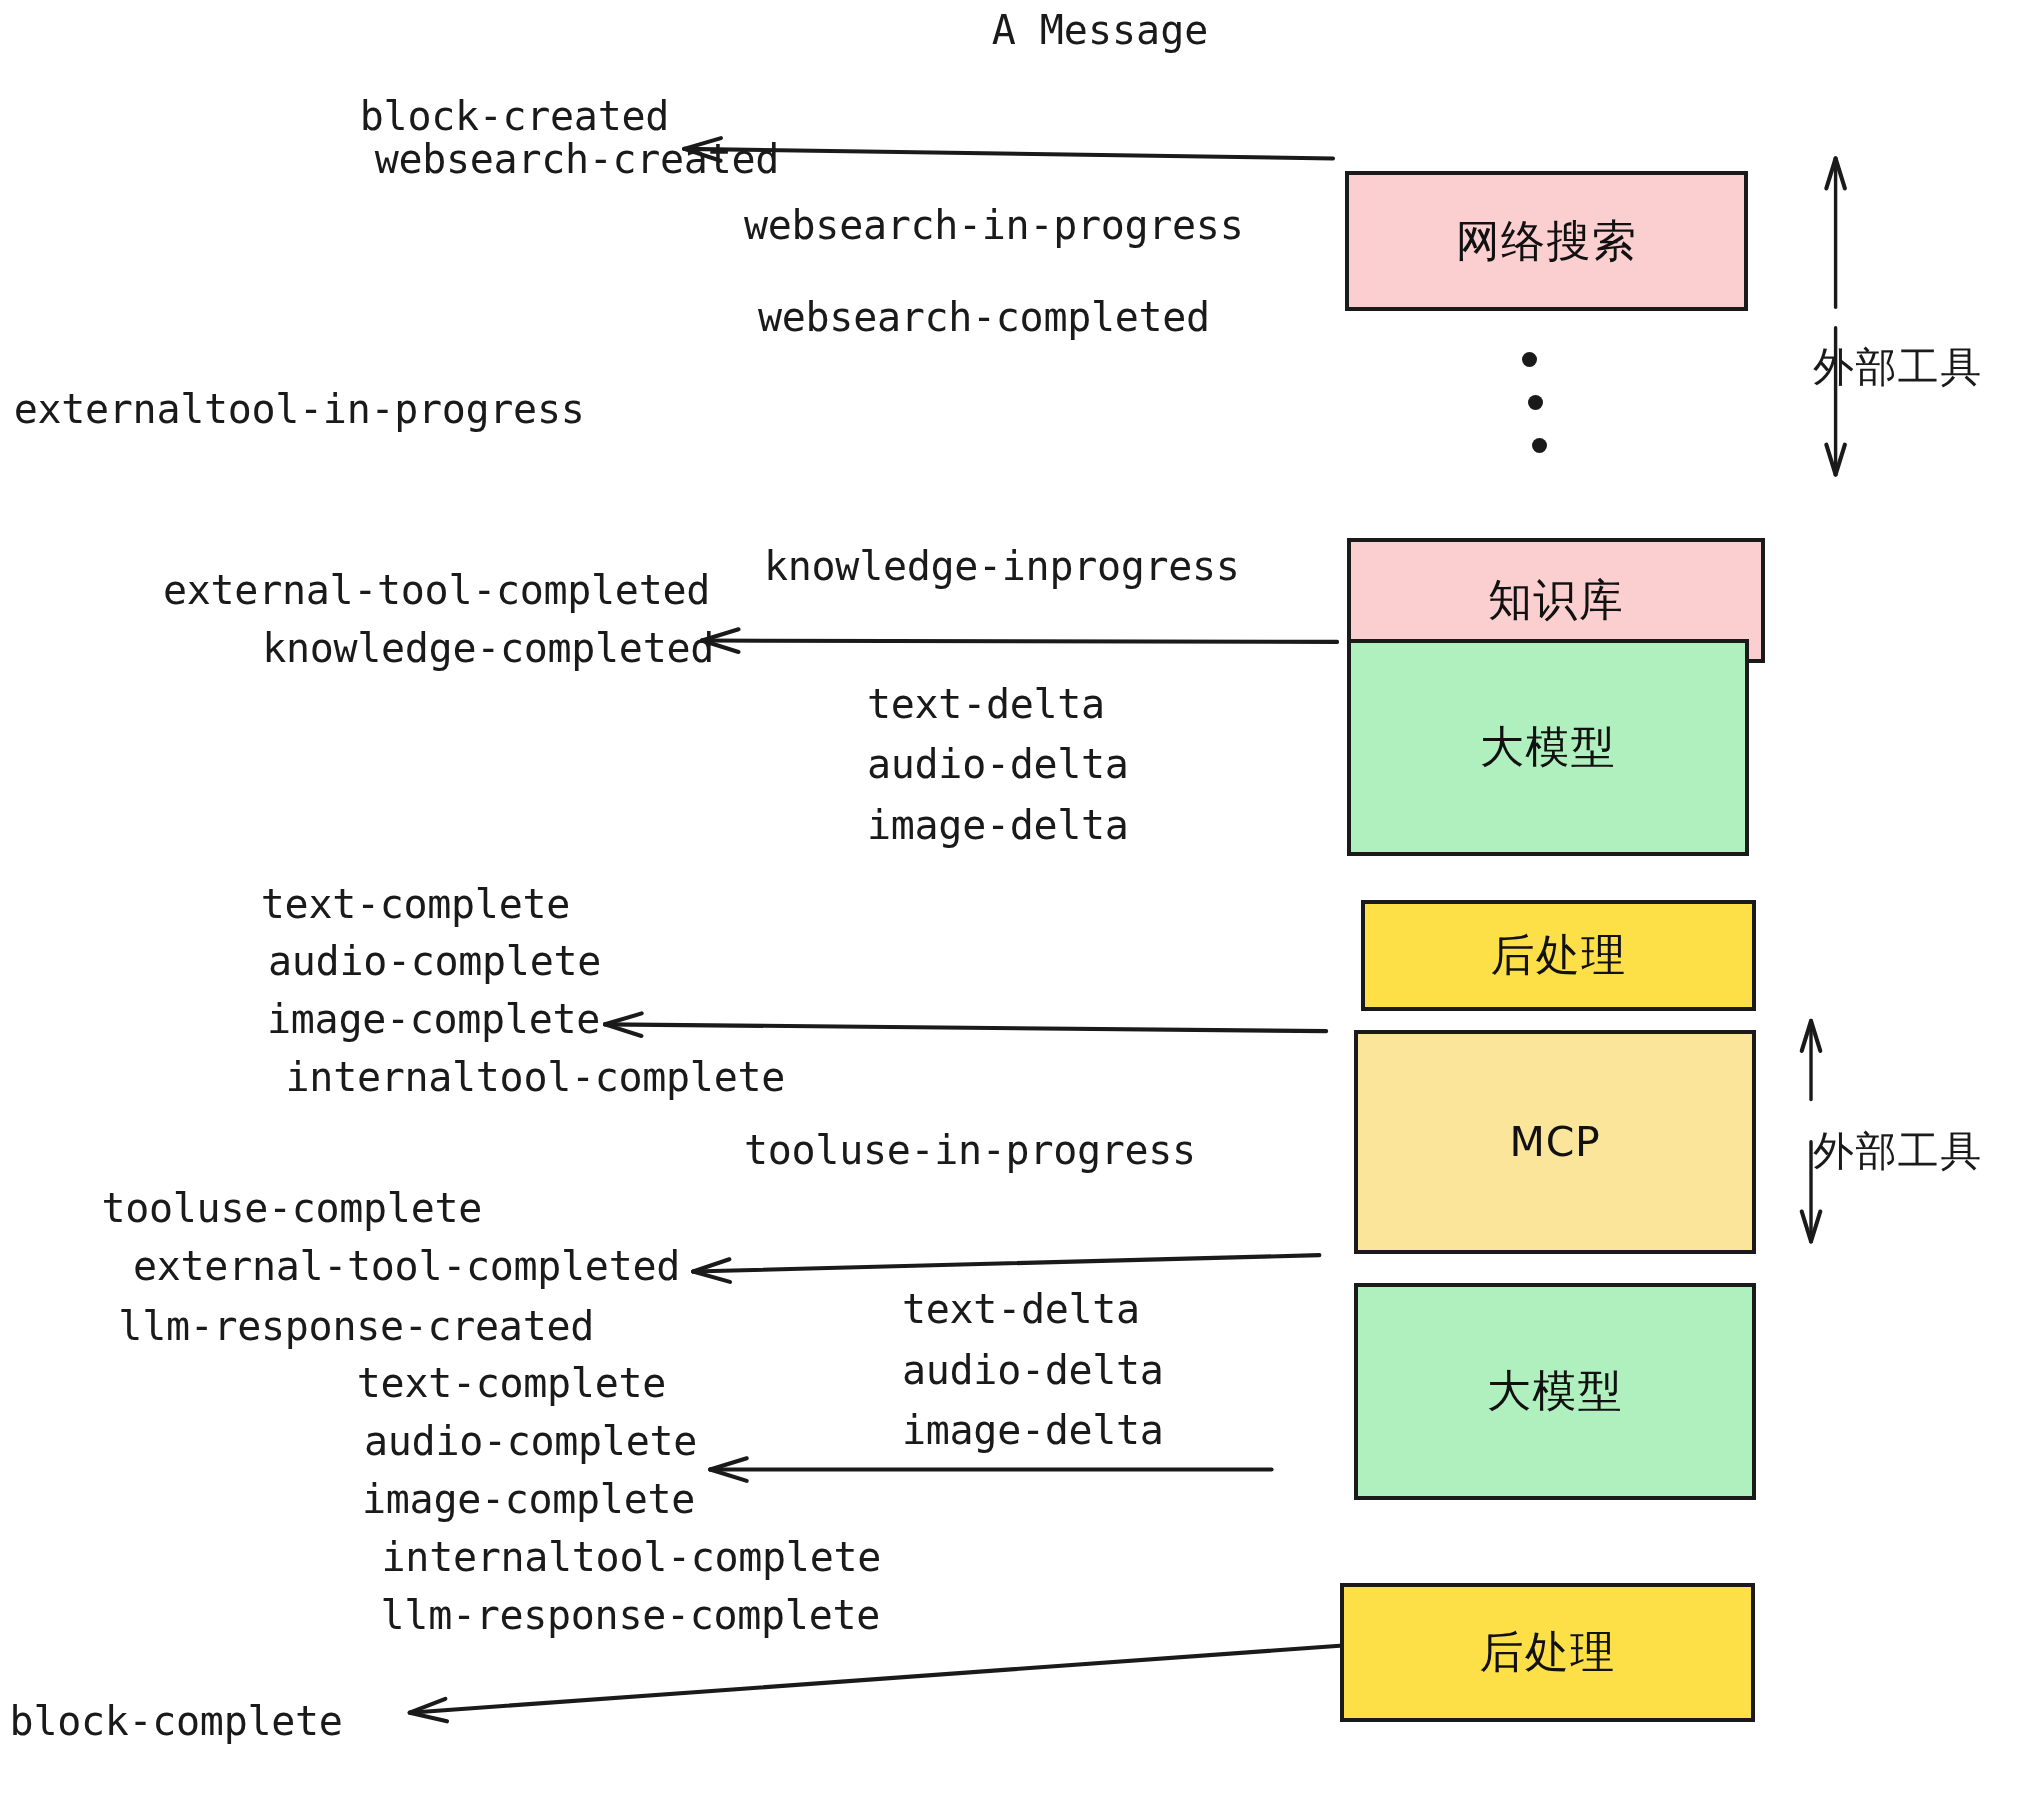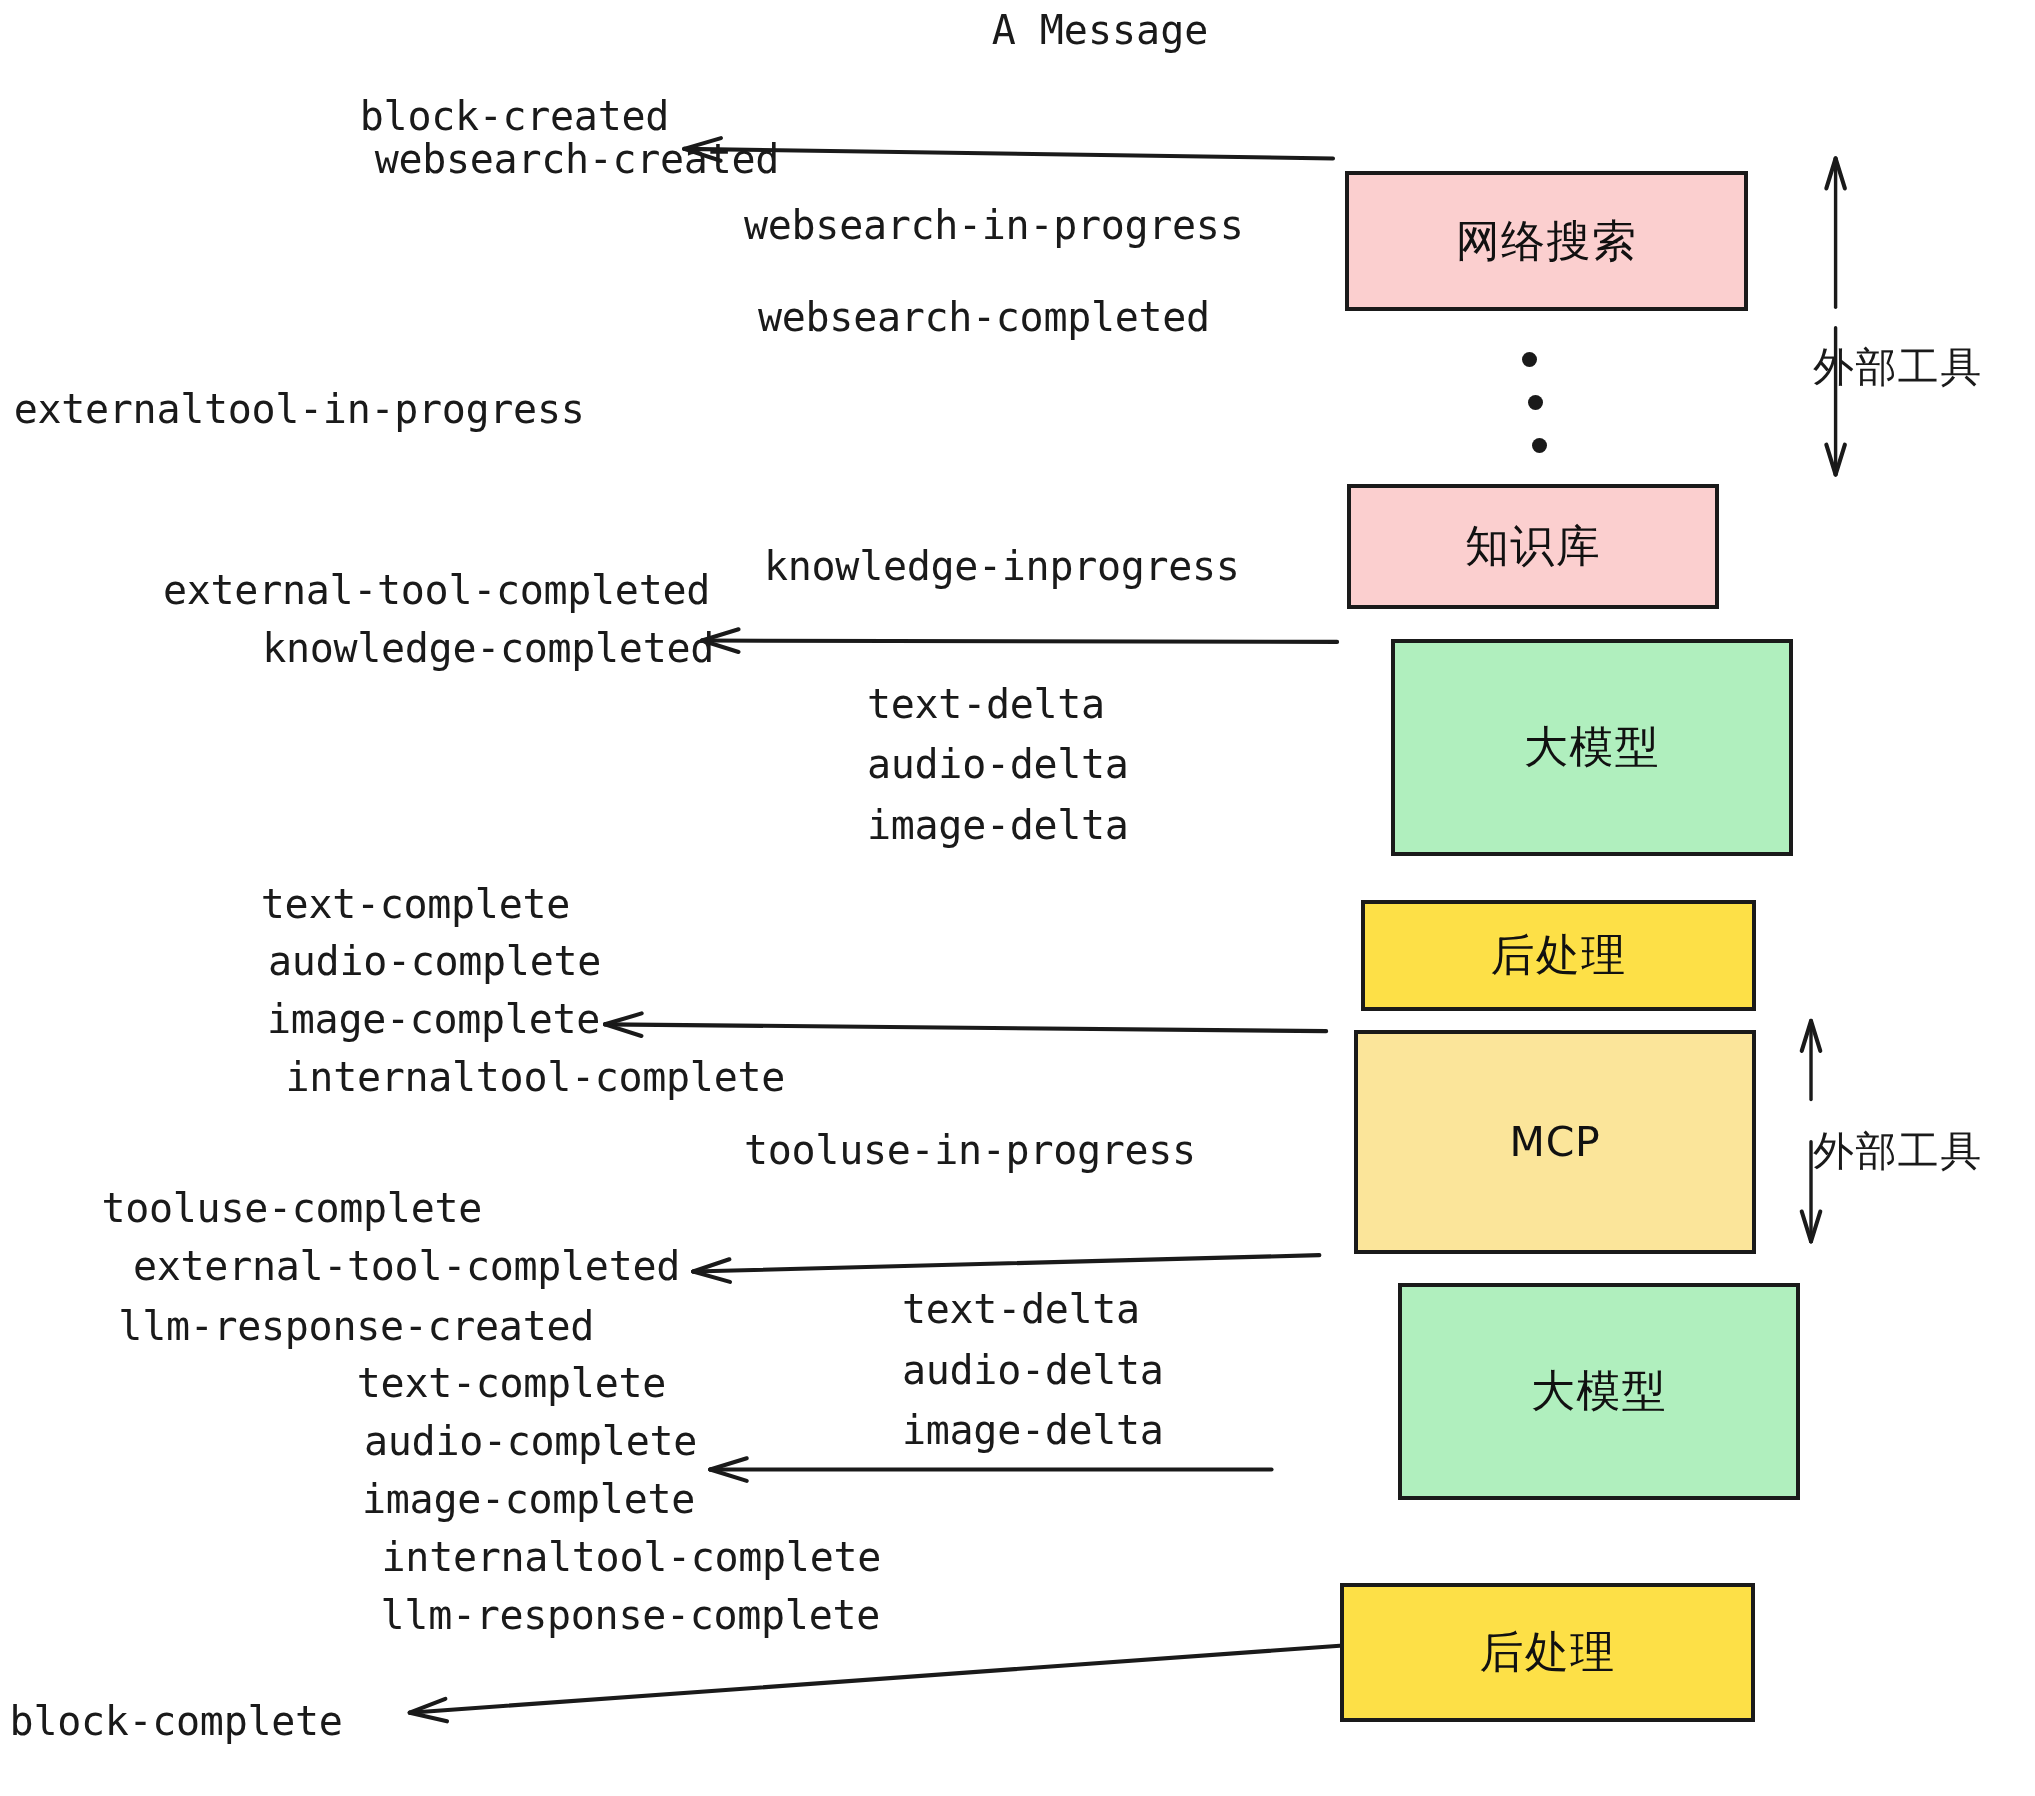--- a/index.html
+++ b/index.html
@@ -51,21 +51,21 @@
     font-weight: 400;
     color: #111111;
     letter-spacing: 1.4px;
   }
   .node.latin {
     font-family: "DejaVu Sans", "Liberation Sans", sans-serif;
     font-size: 41px;
     letter-spacing: 0.7px;
   }
   .node.pink   { background: #fbcfcf; }
-  .node.green  { background: #b0efbe; margin-left: 44px; }
+  .node.green  { background: #b0efbe; }
   .node.yellow { background: #fbe59a; }
   .node.white  { background: #fde047; }
 
   
   .dots { position: absolute; }
   .dots i {
     position: absolute;
     display: block;
     width: 15px; height: 15px;
     border-radius: 50%;
@@ -145,21 +145,21 @@
       <g>
         <line x1="2652" y1="1818" x2="2638.406070493578" y2="1774.054521500222" stroke="#1a1a1a" stroke-width="6" stroke-linecap="round"></line>
         <line x1="2652" y1="1818" x2="2665.593929506422" y2="1774.054521500222" stroke="#1a1a1a" stroke-width="6" stroke-linecap="round"></line>
       </g>
     </svg>
 
   <div id="nodes-layer">
       <div class="node pink" style="left: 1345px; top: 171px; width: 403px; height: 140px;">
         <span>网络搜索</span>
       </div>
-      <div class="node pink" style="left: 1347px; top: 484px; width: 372px; height: 125px;">
+      <div class="node pink" style="left: 1347px; top: 538px; width: 418px; height: 125px;">
         <span>知识库</span>
       </div>
       <div class="node green" style="left: 1347px; top: 639px; width: 402px; height: 217px;">
         <span>大模型</span>
       </div>
       <div class="node white" style="left: 1361px; top: 900px; width: 395px; height: 111px;">
         <span>后处理</span>
       </div>
       <div class="node yellow latin" style="left: 1354px; top: 1030px; width: 402px; height: 224px;">
         <span>MCP</span>

